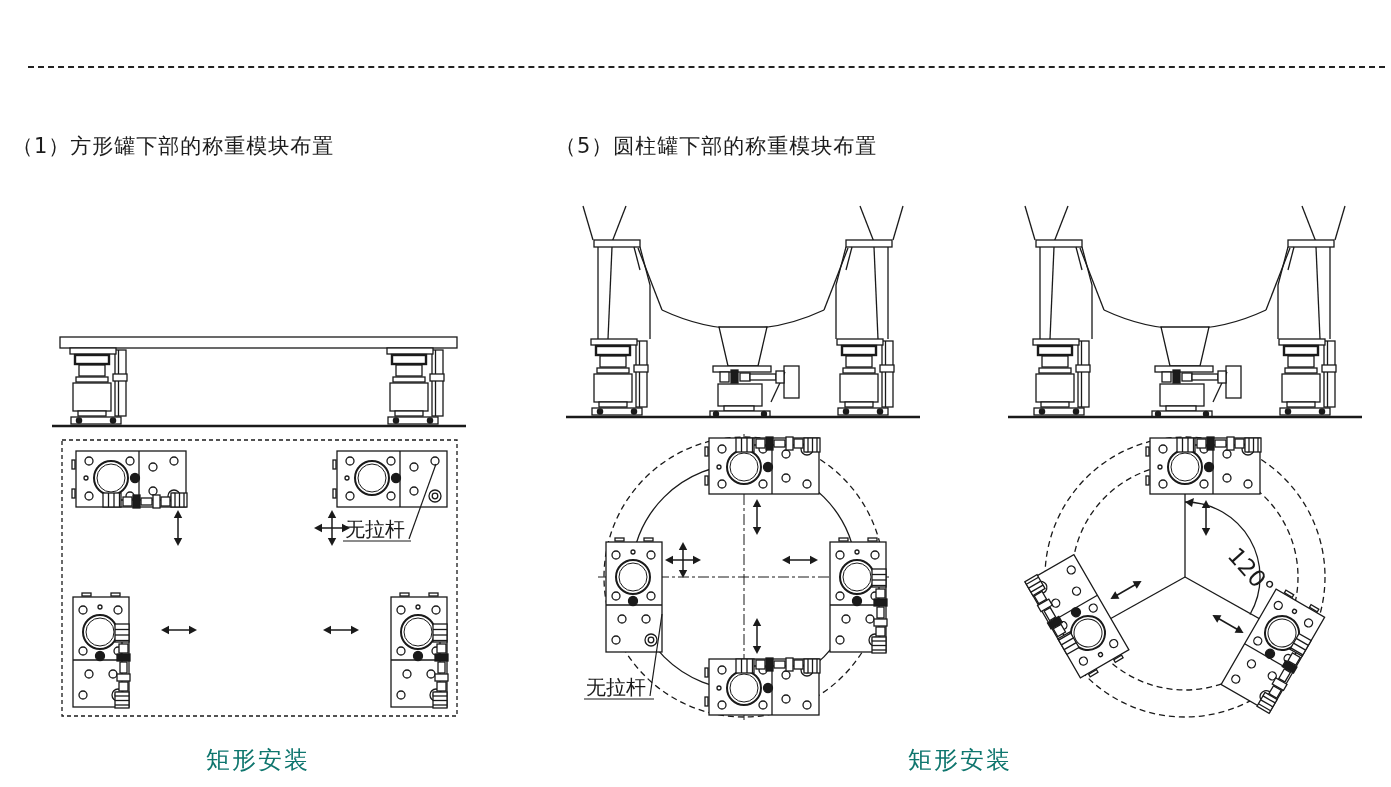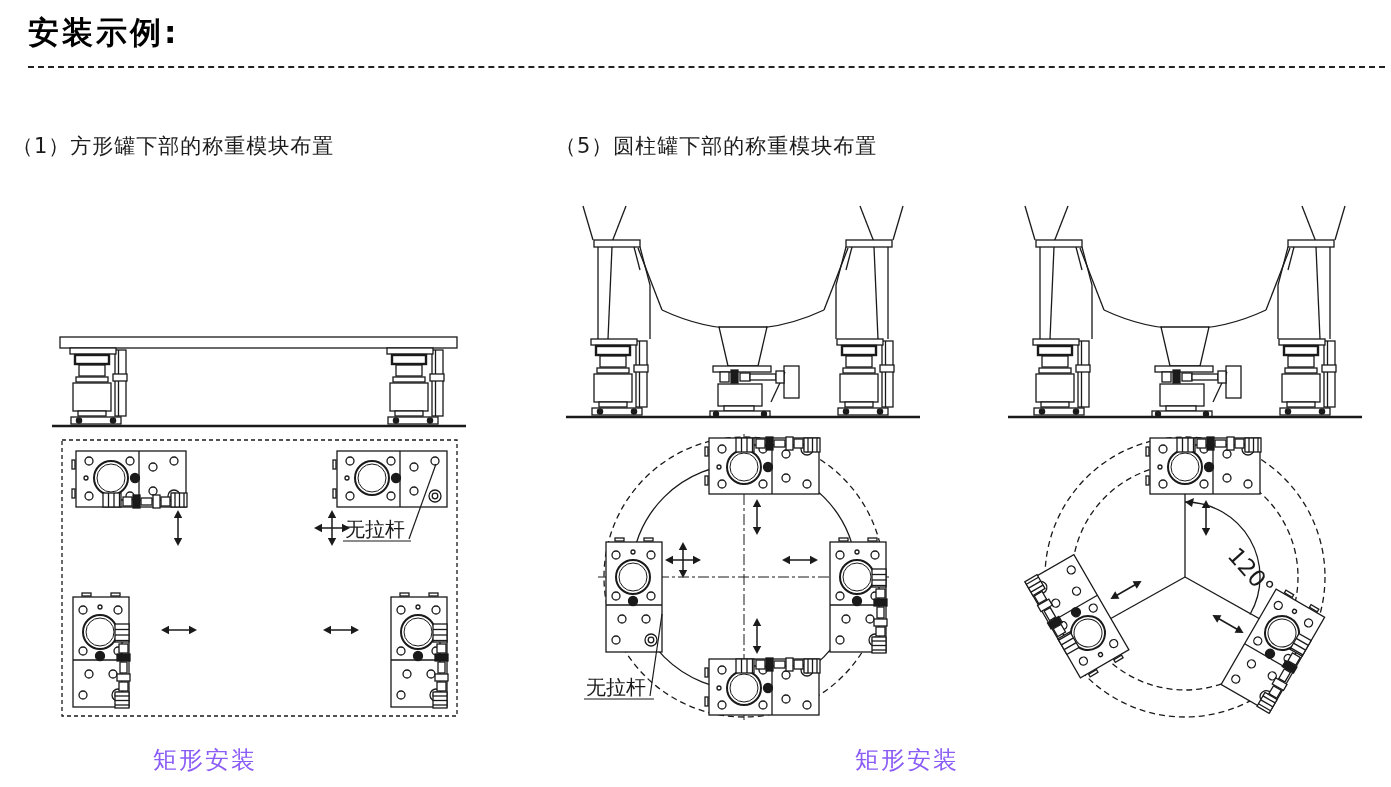--- a/index.html
+++ b/index.html
@@ -4,32 +4,31 @@
 <style>
   html,body{margin:0;padding:0;background:#fff;}
   .page{position:relative;width:1391px;height:787px;background:#fff;overflow:hidden;
         font-family:"DejaVu Sans","Liberation Sans",sans-serif;color:#111;}
   .title{position:absolute;left:28px;top:12px;font-size:31px;font-weight:bold;
          letter-spacing:3px;color:#000;}
   .sep{position:absolute;left:28px;right:6px;top:66px;border-top:2.5px dashed #222;height:0;}
   .heading{position:absolute;top:132px;font-size:21px;color:#1c1c1c;letter-spacing:1px;}
   .heading.h1{left:12px;}
   .heading.h2{left:555px;}
-  .caption{position:absolute;top:744px;width:210px;text-align:left;font-size:24px;color:#8b5cf6;letter-spacing:2px;}
+  .caption{position:absolute;top:744px;width:210px;text-align:center;font-size:24px;color:#0f766e;letter-spacing:2px;}
   .caption.c1{left:153px;}
   .caption.c2{left:855px;}
   svg.drawing{position:absolute;left:0;top:0;}
   svg text{font-family:"DejaVu Sans","Liberation Sans",sans-serif;}
 </style>
 </head>
 <body>
 
 <div class="page">
 
-  <div class="title">安装示例:</div>
   <div class="sep"></div>
 
   <div class="heading h1">（1）方形罐下部的称重模块布置</div>
   <div class="heading h2">（5）圆柱罐下部的称重模块布置</div>
 
   <svg class="drawing" width="1391" height="787" viewBox="0 0 1391 787">
     <defs>
 
       <g id="pmBody">
         <rect x="-3" y="10" width="3" height="9" fill="#fff"></rect>

